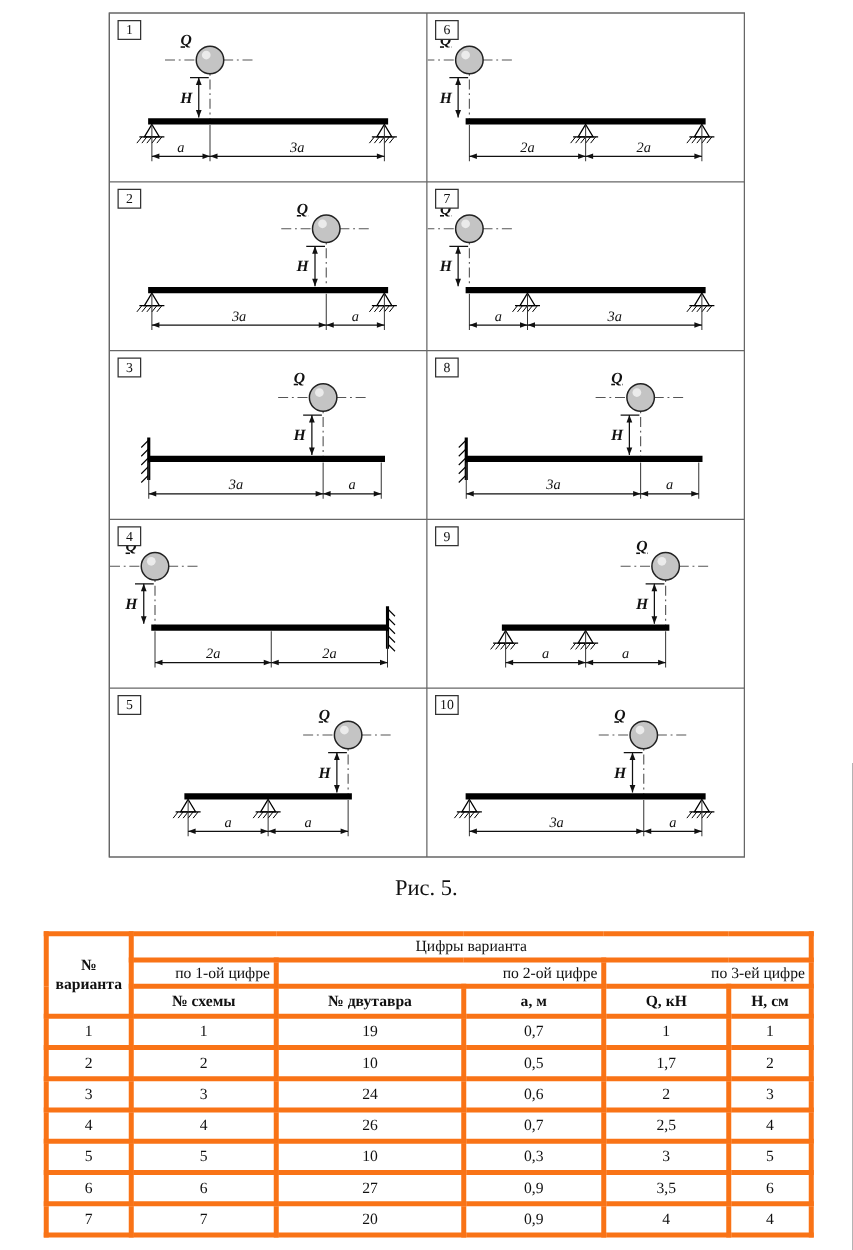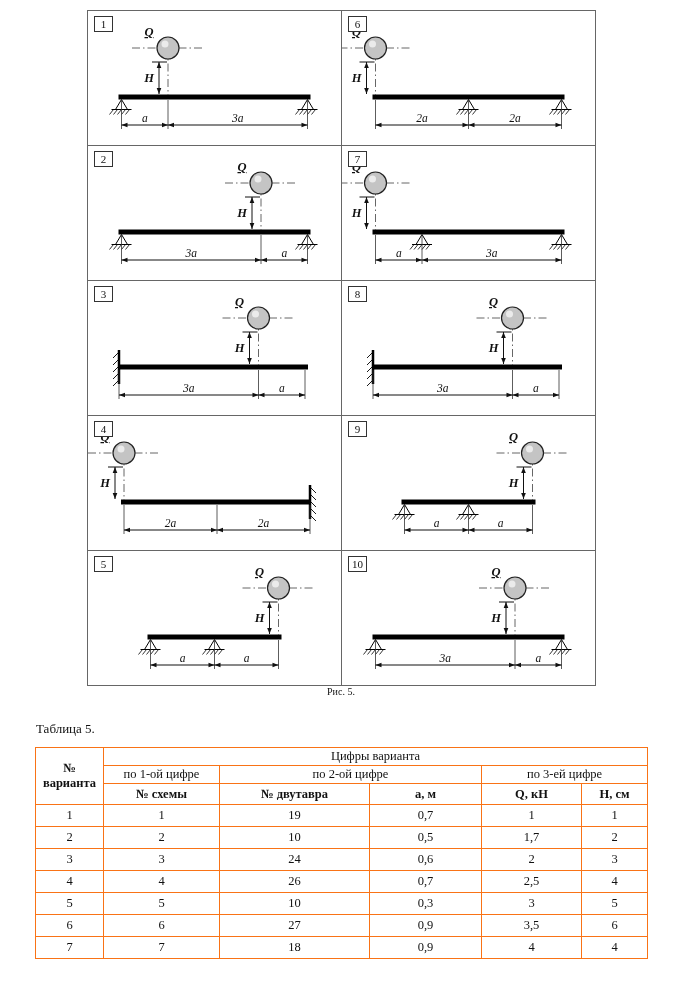--- a/index.html
+++ b/index.html
@@ -8,27 +8,27 @@
     font-family:"Liberation Serif", serif;
     position:relative;overflow:hidden;
   }
   .fig-grid{
     width:507px;margin:10px auto 0;
     display:grid;grid-template-columns:repeat(2,1fr);grid-auto-rows:134px;
     gap:1px;background:#666;border:1px solid #666;
   }
   .fig-cell{background:#fff;overflow:hidden;}
   .fig-cell svg{display:block;}
-  .caption{text-align:center;font-size:10px;}
+  .caption{text-align:center;font-size:18px;margin-top:14px;}
   .table-wrap{width:612px;margin:24px auto 0;}
   .table-title{font-size:13px;margin:0 0 10px 1px;}
   table{border-collapse:collapse;width:612px;font-size:12.5px;table-layout:fixed;}
-  th,td{border:1px solid #f97316;text-align:center;padding:0 3px;font-weight:normal;}
+  th,td{border:4px solid #f97316;text-align:center;padding:0 3px;font-weight:normal;}
   thead tr.h1 th{height:17px;}
-  thead tr.h2 th{height:17px;}
+  thead tr.h2 th{height:17px;text-align:right;}
   thead tr.cols th{height:20px;font-weight:bold;}
   tbody td{height:21px;}
   th.variant{font-weight:bold;}
 </style>
 </head>
 <body>
 
 <div>
 
   <div class="fig-grid" id="figGrid">
@@ -426,21 +426,20 @@
           <text x="195.25" y="110.5" font-family="&quot;Liberation Serif&quot;,serif" font-size="11.5" text-anchor="middle" fill="#111" font-style="italic">a</text>
           <rect x="5.5" y="5.5" width="18" height="15" fill="#fff" stroke="#333" stroke-width="1"></rect>
           <text x="14.5" y="16.5" font-family="&quot;Liberation Serif&quot;,serif" font-size="11" text-anchor="middle" fill="#111">10</text>
         </svg>
       </div>
     </div>
 
   <div class="caption">Рис. 5.</div>
 
   <div class="table-wrap">
-    <div class="table-title">Таблица 5.</div>
     <table>
       <colgroup>
         <col style="width:68px">
           <col style="width:116px">
           <col style="width:150px">
         <col style="width:112px">
           <col style="width:100px">
           <col style="width:66px">
       </colgroup>
       <thead>
@@ -506,21 +505,21 @@
             <td>6</td>
             <td>6</td>
             <td>27</td>
             <td>0,9</td>
             <td>3,5</td>
             <td>6</td>
           </tr>
           <tr>
             <td>7</td>
             <td>7</td>
-            <td>18</td>
+            <td>20</td>
             <td>0,9</td>
             <td>4</td>
             <td>4</td>
           </tr>
         </tbody>
     </table>
   </div>
 
 </div>
 

